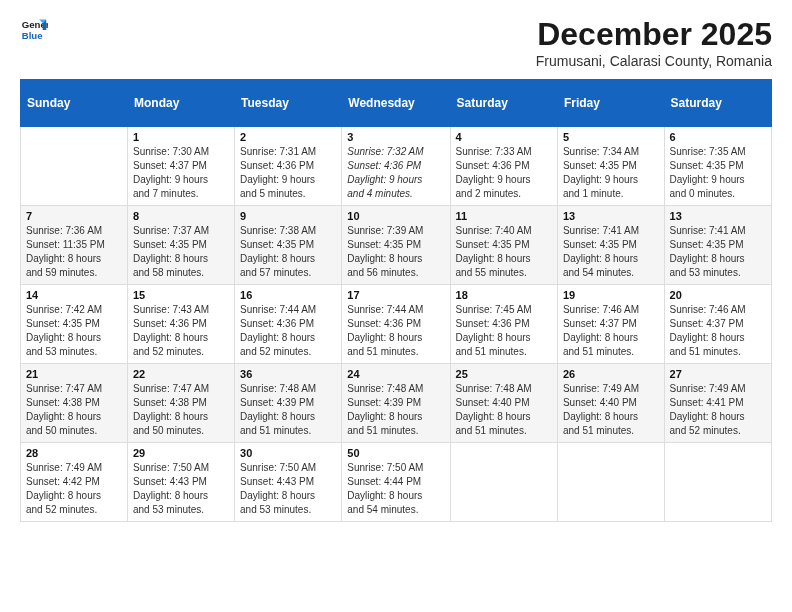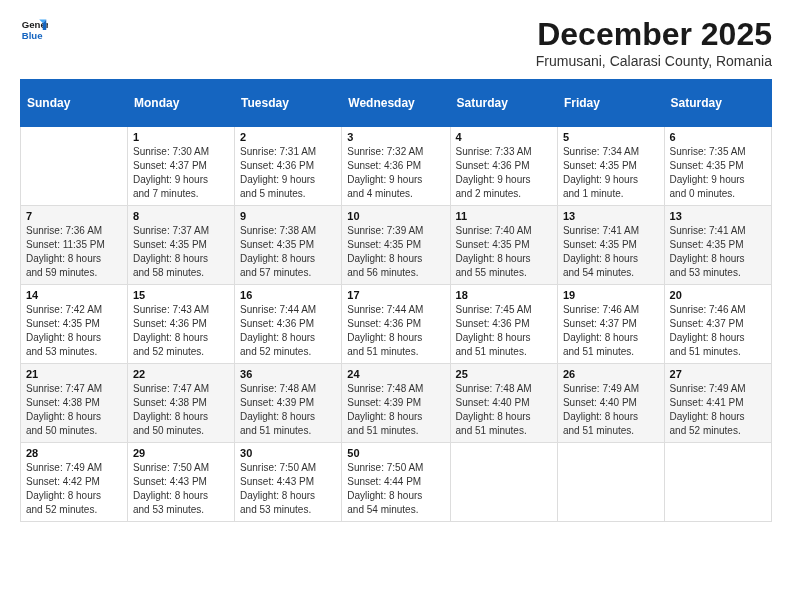--- a/index.html
+++ b/index.html
@@ -129,21 +129,21 @@
           </td>
           <td>
             <span class="day-num">2</span>
             <div class="cell-info" style="white-space: pre-line;">Sunrise: 7:31 AM
 Sunset: 4:36 PM
 Daylight: 9 hours
 and 5 minutes.</div>
           </td>
           <td>
             <span class="day-num">3</span>
-            <div class="cell-info" style="white-space: pre-line;">Sunrise: 7:32 AM
+            <div class="cell-info" style="white-space: pre-line; font-style: italic;">Sunrise: 7:32 AM
 Sunset: 4:36 PM
 Daylight: 9 hours
 and 4 minutes.</div>
           </td>
           <td>
             <span class="day-num">4</span>
             <div class="cell-info" style="white-space: pre-line;">Sunrise: 7:33 AM
 Sunset: 4:36 PM
 Daylight: 9 hours
 and 2 minutes.</div>

